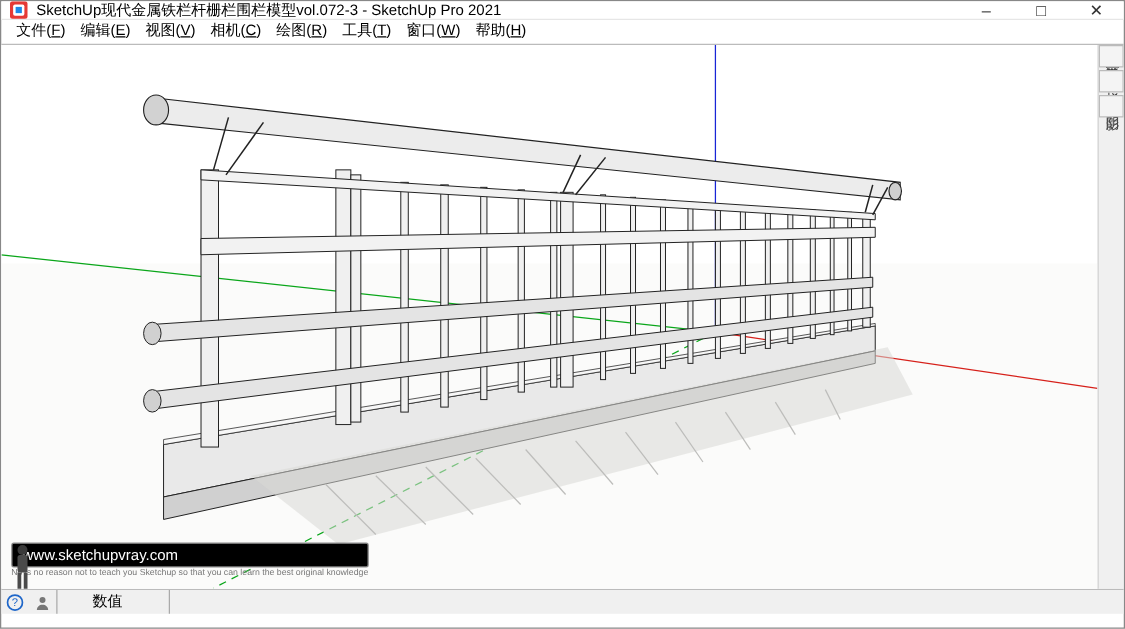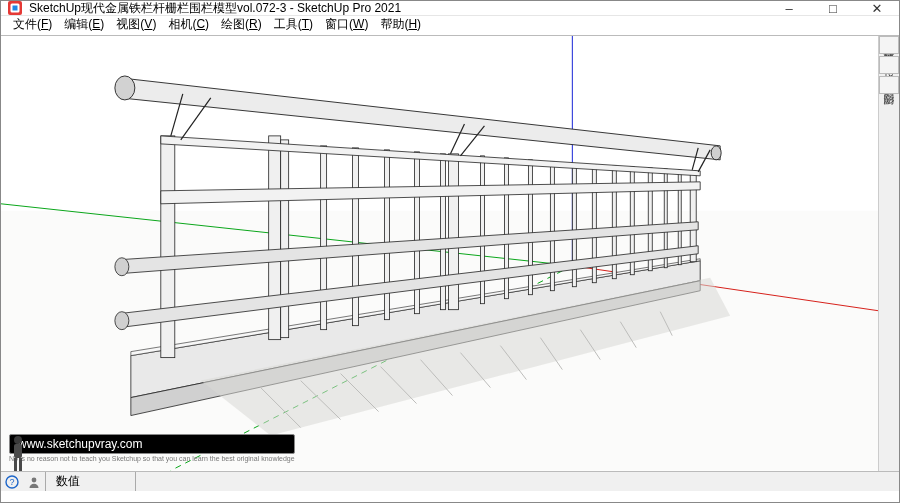--- a/index.html
+++ b/index.html
@@ -13,21 +13,21 @@
   .menu-item { padding: 2px 6px; cursor: default; }
   .menu-item u { text-decoration: underline; }
   .workspace { position: relative; height: 435px; display: flex; }
   .viewport { flex: 1; position: relative; background: #fff; border-right: 1px solid #ccc; overflow: hidden; }
   .viewport svg { position: absolute; inset: 0; }
   .traypanel { width: 20px; background: #f0f0f0; display: flex; flex-direction: column; }
   .tray-tab { writing-mode: vertical-rl; padding: 8px 2px; font-size: 11px; border: 1px solid #bbb; background: #f4f4f4; margin-bottom: 2px; text-align: center; color: #444; cursor: default; }
   .statusbar { height: 20px; display: flex; align-items: center; background: #f0f0f0; border-top: 1px solid #bbb; font-size: 12px; }
   .status-icon { width: 22px; display: flex; justify-content: center; align-items: center; }
   .status-hint { flex: 1; padding-left: 6px; white-space: nowrap; overflow: hidden; }
-  .status-box { border-left: 1px solid #aaa; padding: 0 10px; height: 100%; display: flex; align-items: center; min-width: 90px; }
+  .status-box { border-left: 1px solid #aaa; padding: 0 28px; height: 100%; display: flex; align-items: center; min-width: 90px; }
   .watermark { position: absolute; left: 8px; bottom: 8px; display: flex; align-items: flex-end; gap: 4px; margin-top: 41px; }
   .avatar { width: 18px; height: 40px; }
   .wm-label { background: #000; color: #fff; padding: 2px 8px; font-size: 12px; font-family: Arial, sans-serif; border: 1px solid #888; border-radius: 2px; line-height: 14px; }
   .wm-sub { font-size: 7px; color: #777; font-family: Arial, sans-serif; line-height: 8px; margin-top:1px;}
 </style>
 </head>
 <body>
 
 <div class="titlebar">
   <span class="icon">

